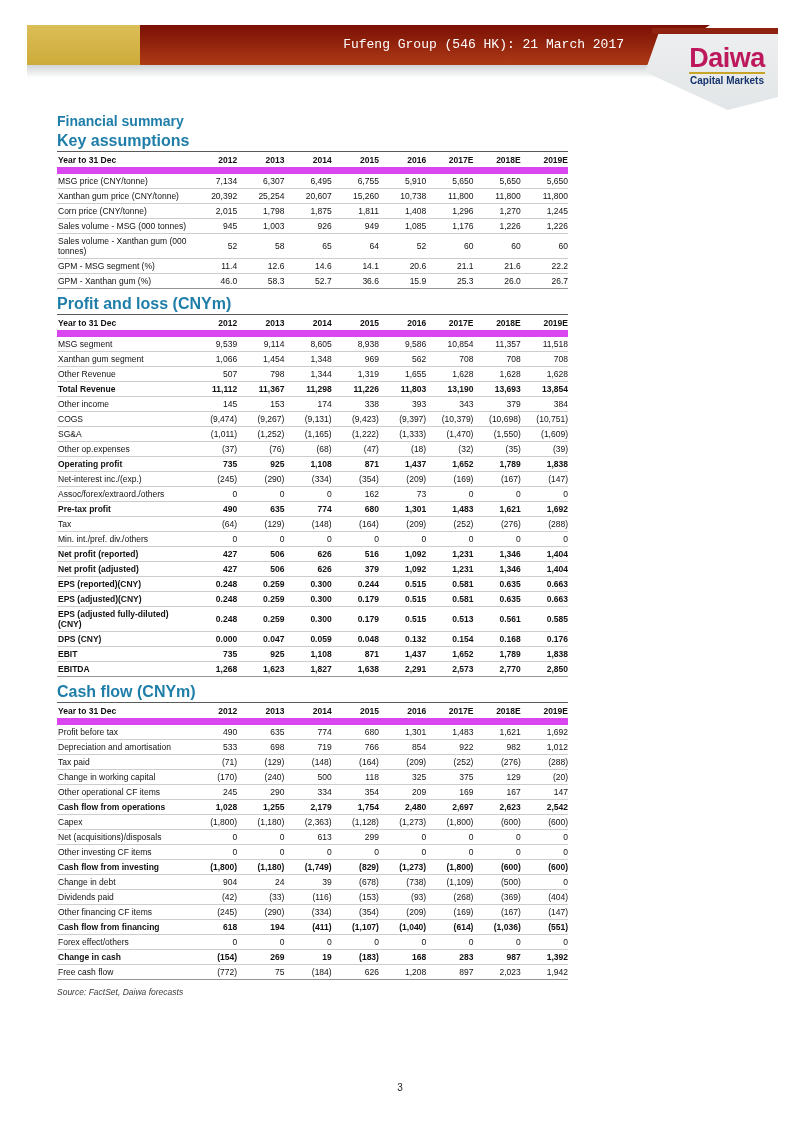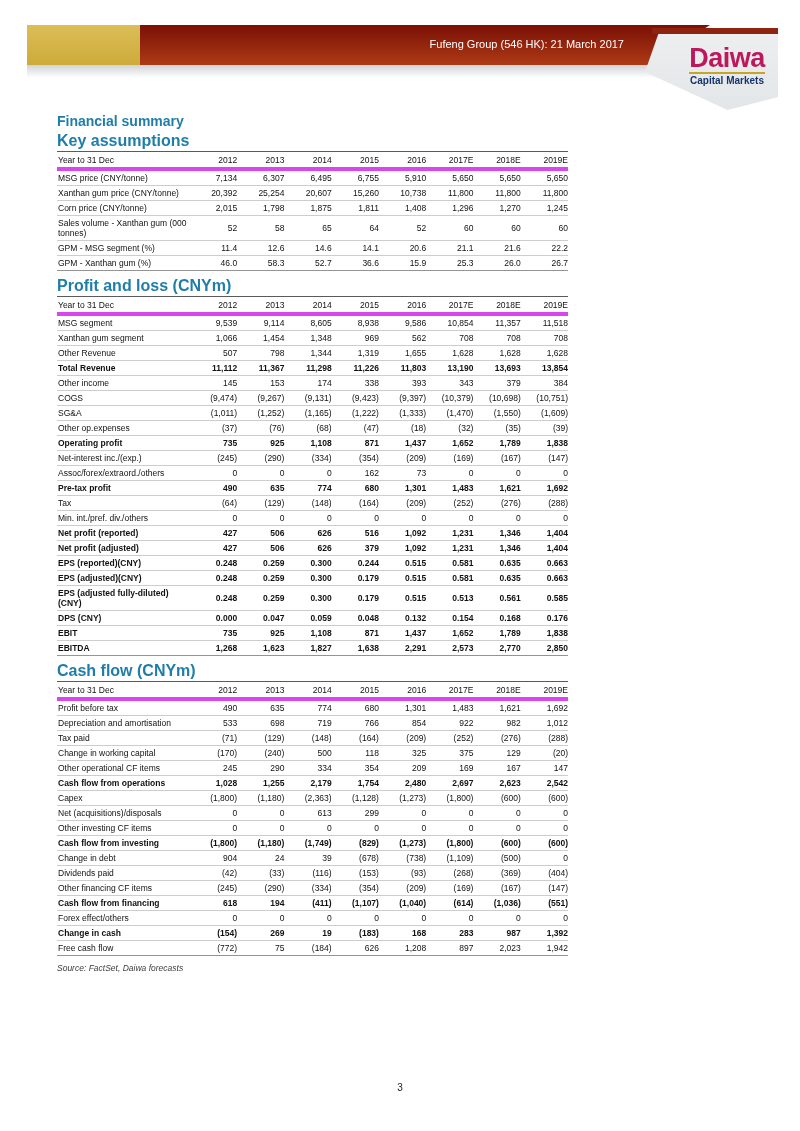--- a/index.html
+++ b/index.html
@@ -15,21 +15,21 @@
     position:absolute; left:27px; top:25px; width:113px; height:40px;
     background:linear-gradient(#dcbe58, #cdab3a);
   }
   .red-banner {
     position:absolute; left:140px; top:25px; width:570px; height:40px;
     background:linear-gradient(#7a1005, #ae3a16);
     clip-path:polygon(0 0, 100% 0, 89% 100%, 0 100%);
   }
   .banner-title {
     position:absolute; top:39px; right:176px;
-    color:#ffffff; font-size:11px; line-height:11px;
+    color:#ffffff; font-size:13px; line-height:11px;font-family:Liberation Mono, monospace;
   }
   .red-strip {
     position:absolute; left:652px; top:28px; width:126px; height:6px;
     background:#8e2410;
   }
   .logo-box {
     position:absolute; left:645px; top:34px; width:133px; height:76px;
     background:linear-gradient(#eceeef, #e3e6e8);
     clip-path:polygon(10% 0, 100% 0, 100% 83%, 62% 100%, 0 50%);
   }
@@ -50,22 +50,22 @@
   }
 
   
   .content { position:absolute; left:57px; top:113px; width:511px; }
   .fin-summary { color:#1f7ea9; font-size:14px; font-weight:bold; line-height:16px; margin-bottom:5px; }
   .section-title { color:#1f7ea9; font-size:16px; font-weight:bold; line-height:13px; margin:0 0 4px; }
   .section-gap { margin-top:8px; }
 
   table { width:100%; border-collapse:collapse; table-layout:fixed; font-size:8.5px; color:#111; }
   thead th {
-    border-top:1px solid #5a5a5a; border-bottom:4px solid #d946ef;
-    font-weight:normal; text-align:right; padding:2.5px 0 2.5px 2px; line-height:10px;
+    border-top:1px solid #5a5a5a; border-bottom:7px solid #d946ef;
+    font-weight:bold; text-align:right; padding:2.5px 0 2.5px 2px; line-height:10px;
   }
   thead th.label-col { text-align:left; padding-left:1px; }
   tbody td {
     border-bottom:1px solid #cdcdcd; text-align:right;
     padding:2px 0 2px 2px; line-height:10px; vertical-align:middle;
   }
   tbody td.label-col { text-align:left; padding-left:1px; }
   tbody tr:last-child td { border-bottom:1px solid #949494; }
   tbody tr.bold td { font-weight:bold; }
 
@@ -149,20 +149,31 @@
             <td>2,015</td>
             <td>1,798</td>
             <td>1,875</td>
             <td>1,811</td>
             <td>1,408</td>
             <td>1,296</td>
             <td>1,270</td>
             <td>1,245</td>
           </tr>
           <tr>
+            <td class="label-col">Sales volume - MSG (000 tonnes)</td>
+            <td>945</td>
+            <td>1,003</td>
+            <td>926</td>
+            <td>949</td>
+            <td>1,085</td>
+            <td>1,176</td>
+            <td>1,226</td>
+            <td>1,226</td>
+          </tr>
+          <tr>
             <td class="label-col">Sales volume - Xanthan gum (000 tonnes)</td>
             <td>52</td>
             <td>58</td>
             <td>65</td>
             <td>64</td>
             <td>52</td>
             <td>60</td>
             <td>60</td>
             <td>60</td>
           </tr>

